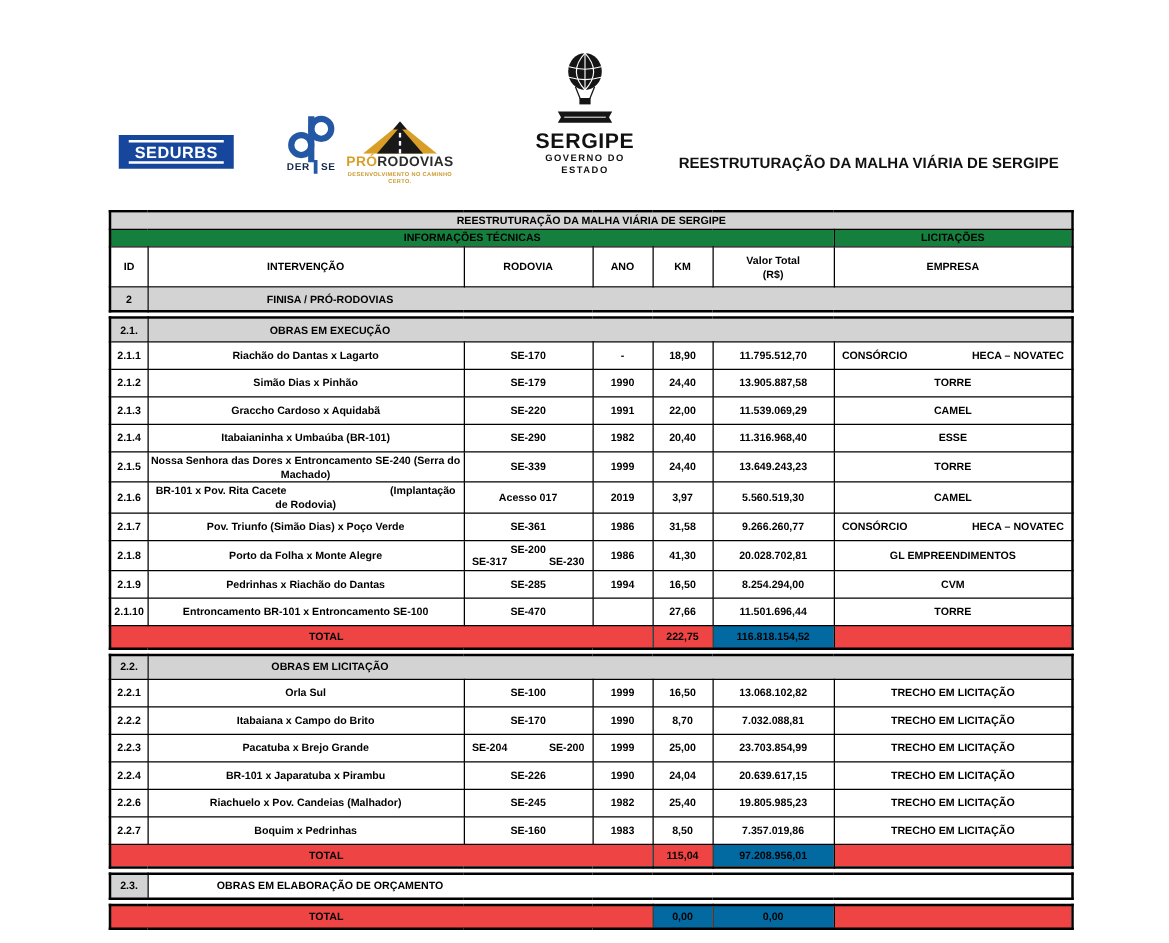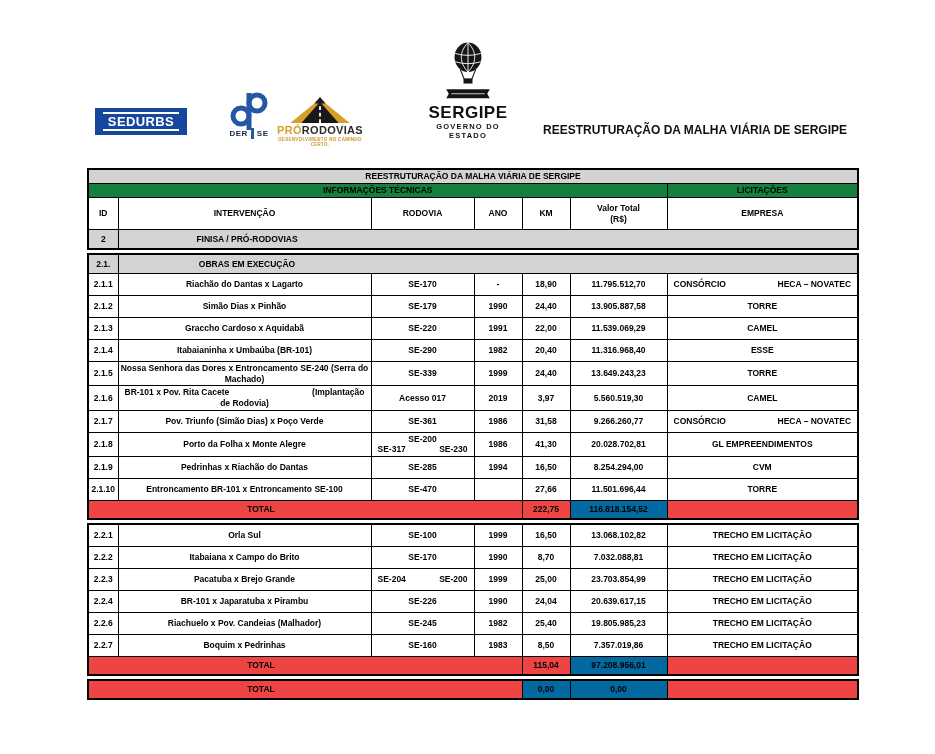--- a/index.html
+++ b/index.html
@@ -32,21 +32,21 @@
   table.t td{border:1px solid #000;font-weight:bold;font-size:8.5px;line-height:1.25;
     text-align:center;vertical-align:middle;padding:1px 2px;overflow:hidden;}
   .g{background:#ef4444;}
   .w{background:#0369a1;}
   .r-title td{height:11px;background:#d3d3d3;font-size:8.5px;}
   .r-group td{height:11px;background:#15803d;font-size:8.5px;}
   .r-cols td{height:29px;background:#fff;font-size:8px;}
   .r-sec td{height:16px;background:#d3d3d3;font-size:8.5px;}
   .r-sec td.secw{background:#fff;}
   .sec-label{text-align:left;padding:0;}
-  .sec-inner{width:253px;text-align:center;}
+  .sec-inner{width:253px;text-align:center;padding-left:17px;}
   .r-data td{height:19px;}
   .r-tot td{height:15px;}
   .tot-label{text-align:left;padding:0;}
   .tot-inner{width:340px;text-align:center;}
   .split{display:flex;justify-content:space-between;align-items:baseline;padding:0 4px;gap:24px;}
 
   
   svg{display:block;margin:0 auto;}
 </style>
 </head>
@@ -289,20 +289,26 @@
         <colgroup>
           <col style="width:30px">
           <col style="width:253px">
           <col style="width:103px">
           <col style="width:48px">
           <col style="width:48px">
           <col style="width:97px">
           <col style="width:191px">
         </colgroup>
         <tbody>
+          <tr class="r-sec">
+            <td>2.2.</td>
+            <td colspan="6" class="sec-label">
+              <div class="sec-inner">OBRAS EM LICITAÇÃO</div>
+            </td>
+          </tr>
           <tr class="r-data">
             <td>2.2.1</td>
             <td><span>Orla Sul</span></td>
             <td><span>SE-100</span></td>
             <td>1999</td>
             <td>16,50</td>
             <td>13.068.102,82</td>
             <td><span>TRECHO EM LICITAÇÃO</span></td>
           </tr>
           <tr class="r-data">
@@ -360,20 +366,39 @@
               <div class="tot-inner">TOTAL</div>
             </td>
             <td class="g">115,04</td>
             <td class="w">97.208.956,01</td>
             <td class="g"></td>
           </tr>
         </tbody>
       </table>
     </div>
 
+  <table class="t">
+    <colgroup>
+        <col style="width:30px">
+        <col style="width:253px">
+        <col style="width:103px">
+        <col style="width:48px">
+        <col style="width:48px">
+        <col style="width:97px">
+        <col style="width:191px">
+      </colgroup>
+    <tbody>
+        <tr class="r-sec">
+      <td>2.3.</td>
+      <td colspan="6" class="sec-label secw">
+        <div class="sec-inner">OBRAS EM ELABORAÇÃO DE ORÇAMENTO</div>
+      </td>
+    </tr>
+  </tbody>
+    </table>
 
   <table class="t">
     <colgroup>
         <col style="width:30px">
         <col style="width:253px">
         <col style="width:103px">
         <col style="width:48px">
         <col style="width:48px">
         <col style="width:97px">
         <col style="width:191px">

